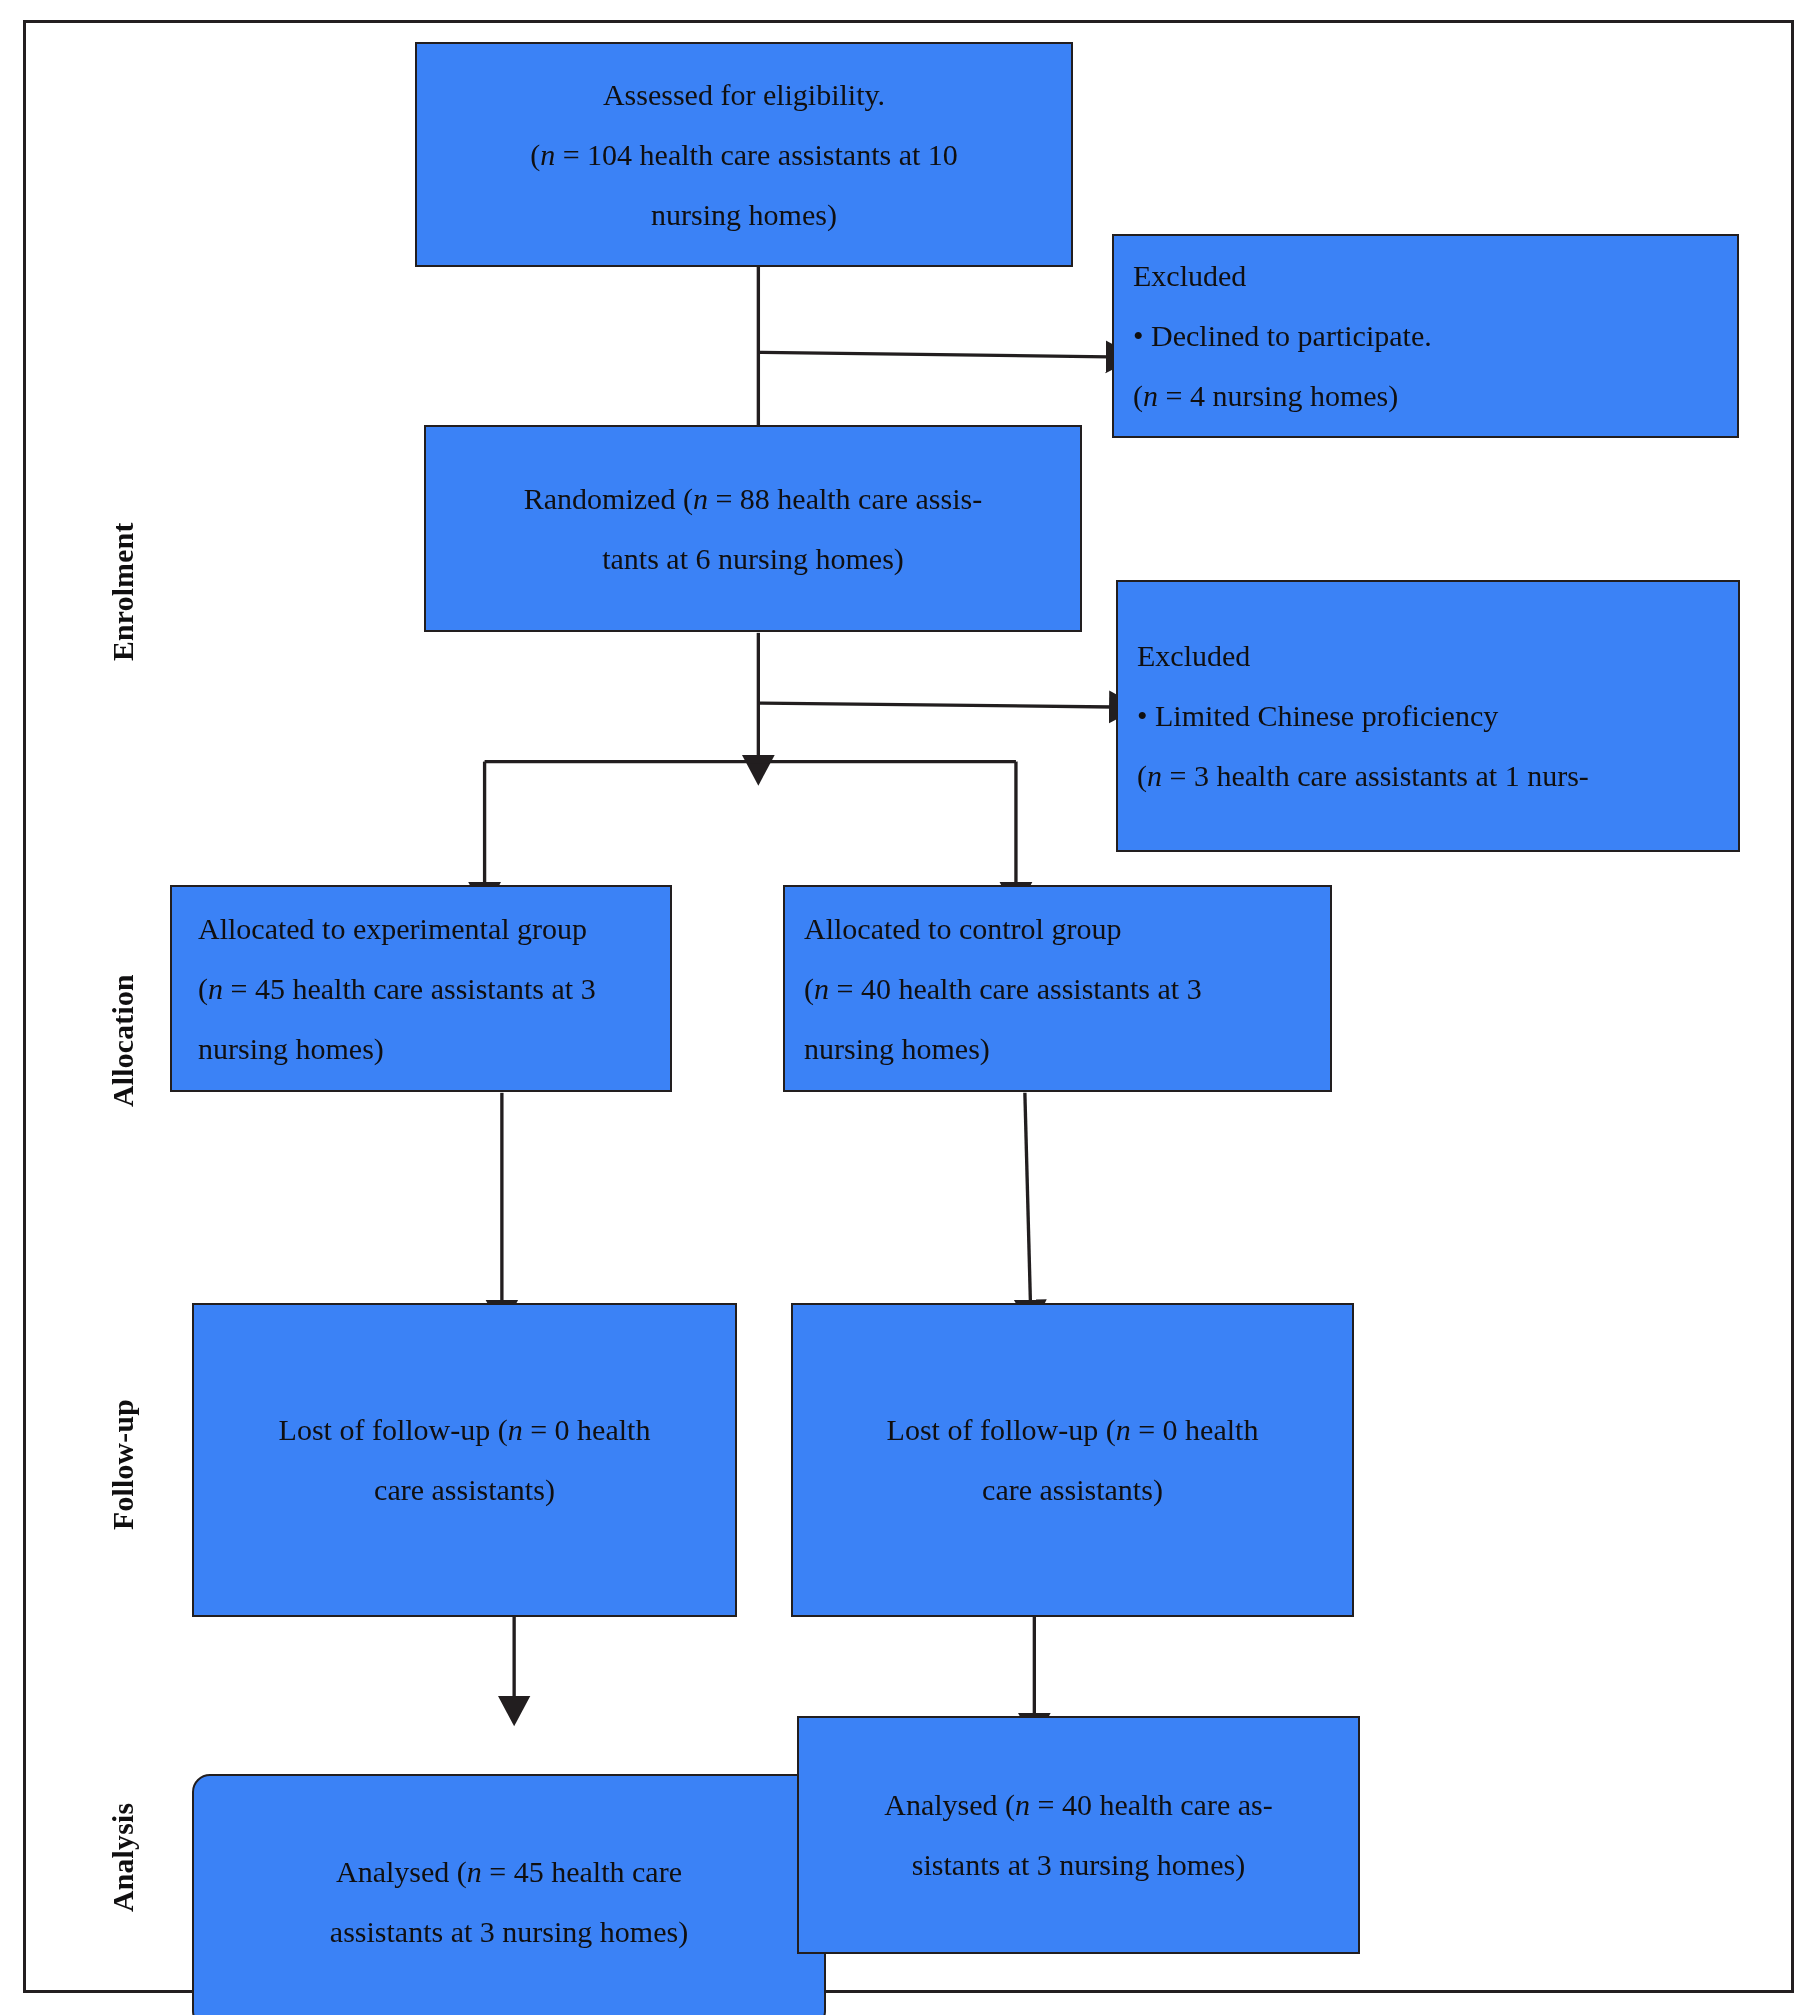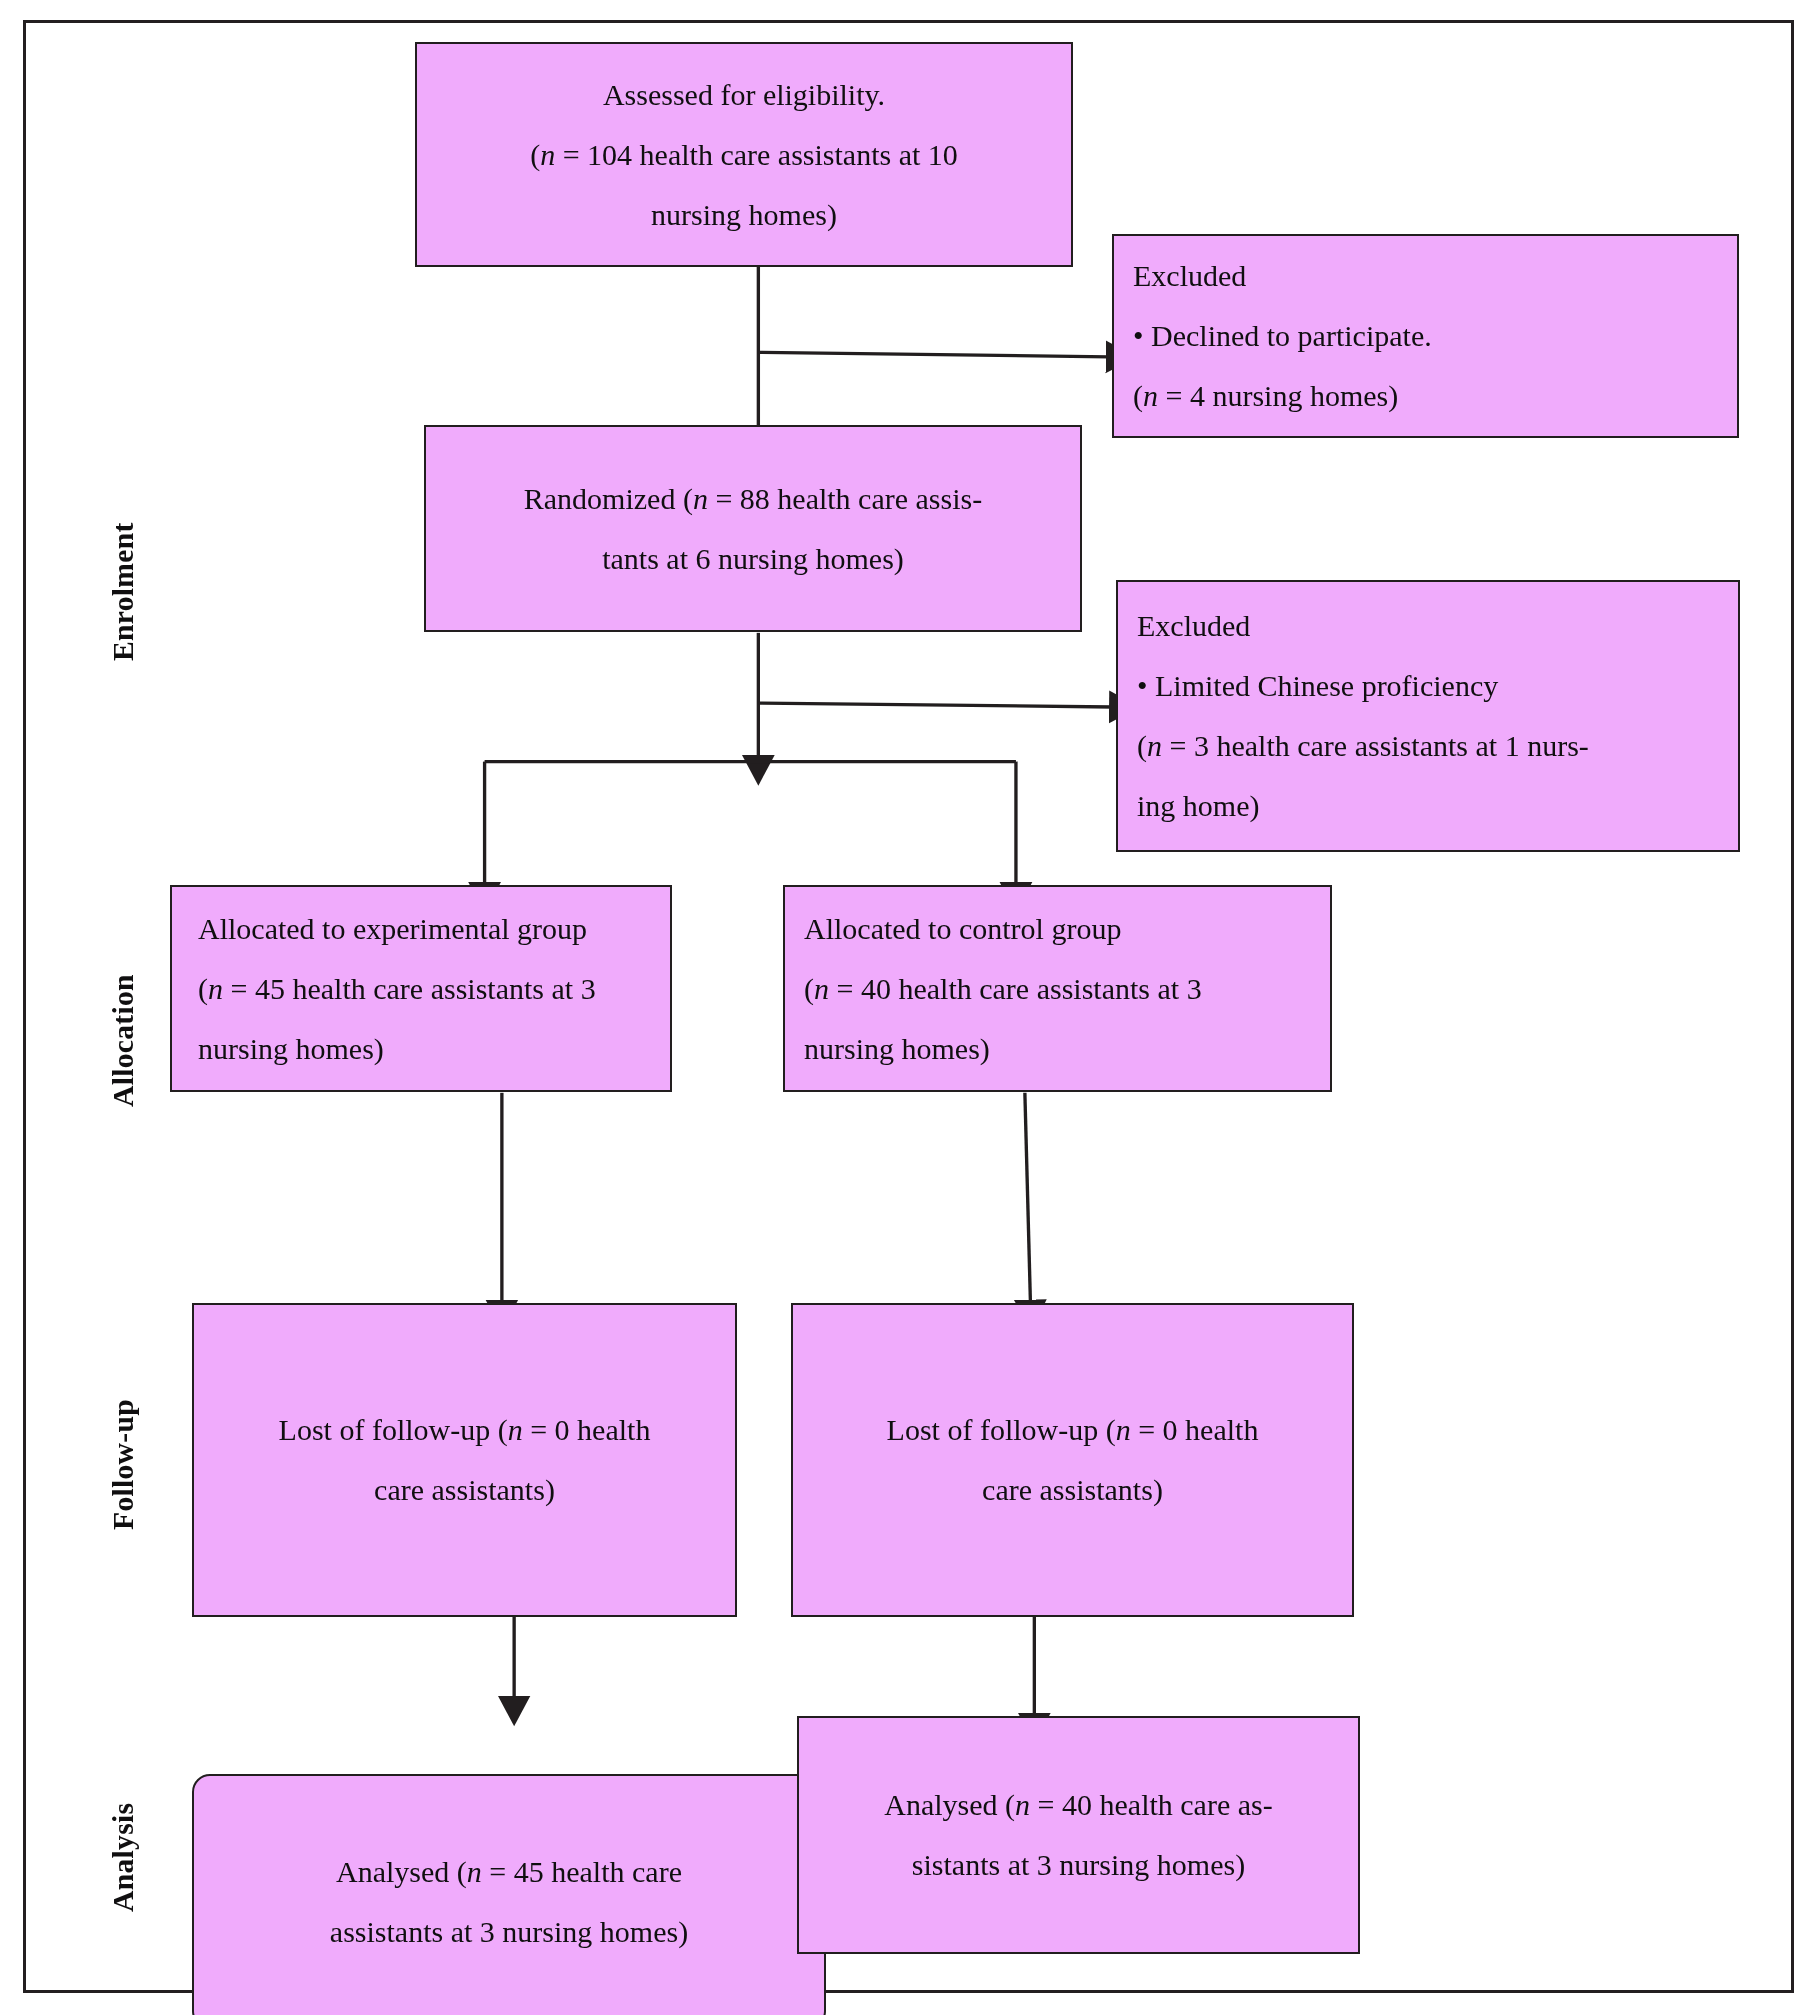--- a/index.html
+++ b/index.html
@@ -34,21 +34,21 @@
     left: 0;
     top: 0;
     width: 1815px;
     height: 2015px;
     pointer-events: none;
   }
   .node {
     position: absolute;
     box-sizing: border-box;
     border: 2.8px solid #221e1f;
-    background: #f0abfc;
+    background: #3b82f6;
     display: flex;
     flex-direction: column;
     justify-content: center;
     font-size: 30px;
     line-height: 2.0;
     color: #100f10;
     padding: 0 19px;
   }
   .node .line {
     display: block;
@@ -120,21 +120,20 @@
 
   <div class="node center" style="left:424px; top:425px; width:658px; height:207px;">
       <span class="line">Randomized (<i class="ital">n</i> = 88 health care assis-</span>
       <span class="line">tants at 6 nursing homes)</span>
     </div>
 
   <div class="node left" style="left:1116px; top:580px; width:624px; height:272px;">
       <span class="line">Excluded</span>
       <span class="line">•  Limited Chinese proficiency</span>
       <span class="line">(<i class="ital">n</i> = 3 health care assistants at 1 nurs-</span>
-      <span class="line">ing home)</span>
     </div>
 
   <div class="node left" style="left:170px; top:885px; width:502px; height:207px;padding-left:26px;">
       <span class="line">Allocated to experimental group</span>
       <span class="line">(<i class="ital">n</i> = 45 health care assistants at 3</span>
       <span class="line">nursing homes)</span>
     </div>
 
   <div class="node left" style="left:783px; top:885px; width:549px; height:207px;">
       <span class="line">Allocated to control group</span>

